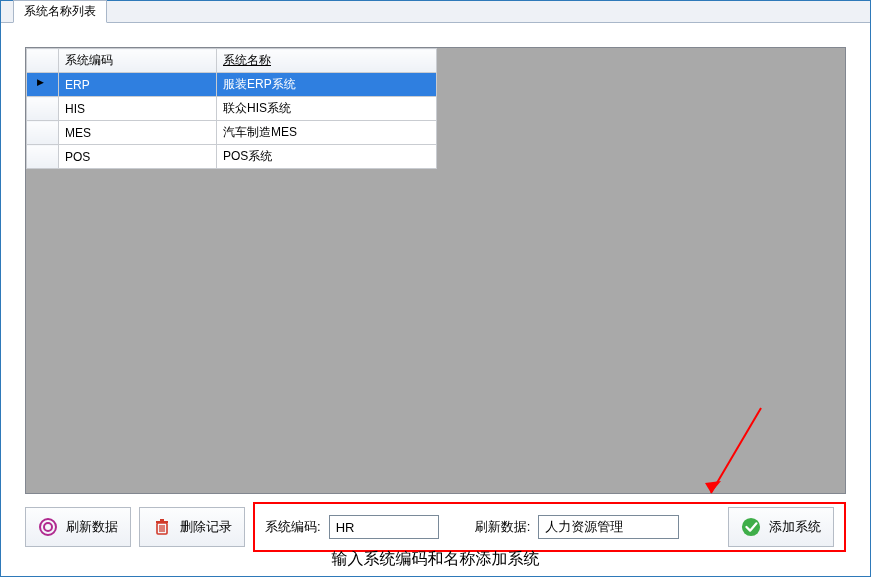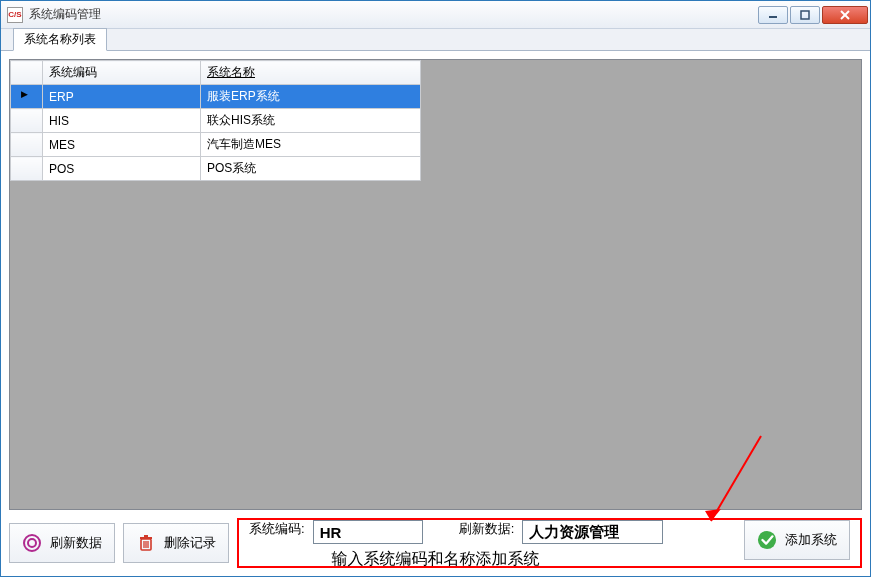--- a/index.html
+++ b/index.html
@@ -11,75 +11,53 @@
   .titlebar .app-icon { width: 16px; height: 16px; background: #fff; border: 1px solid #999; font-size: 8px; font-weight: bold; color: #c22; display: flex; align-items: center; justify-content: center; margin-right: 6px; }
   .titlebar .title { font-size: 12px; color: #333; flex: 1; }
   .winbtns { display: flex; gap: 2px; }
   .winbtn { width: 30px; height: 18px; border: 1px solid #8aa3c0; border-radius: 2px; background: linear-gradient(#f7fbff,#d8e6f5); display: flex; align-items: center; justify-content: center; }
   .winbtn.close { width: 46px; background: linear-gradient(#f08075,#d9482b); border-color: #a83a24; color: #fff; }
   .winbtn svg { display: block; }
 
   .tabstrip { height: 22px; display: flex; align-items: flex-end; padding-left: 12px; background: #eef1f6; border-bottom: 1px solid #a9b7c9; }
   .tab { background: #fff; border: 1px solid #a9b7c9; border-bottom: 1px solid #fff; padding: 2px 10px; font-size: 12px; margin-bottom: -1px; }
 
-  .content { flex: 1; background: #fff; padding: 8px; display: flex; flex-direction: column; position: relative; }
+  .content { flex: 1; background: #fff; padding: 24px; display: flex; flex-direction: column; position: relative; }
 
   .grid-wrap { flex: 1; background: #a9a9a9; border: 1px solid #828790; position: relative; overflow: hidden; }
   table.data { border-collapse: collapse; font-size: 12px; background: #fff; }
   table.data th, table.data td { border: 1px solid #c9ccd1; padding: 3px 6px; text-align: left; height: 22px; }
   table.data th { background: linear-gradient(#fcfdfe,#eef1f6); font-weight: normal; }
   .rowhead { width: 32px; background: linear-gradient(#fcfdfe,#eef1f6); border: 1px solid #c9ccd1; }
   .rowhead.sel { position: relative; }
   .rowhead.sel::after { content: "▶"; font-size: 9px; color: #000; position: absolute; left: 10px; top: 4px; }
   .col-code { width: 158px; }
   .col-name { width: 220px; text-decoration: underline; }
   tr.selected td { background: #2f7fe0; color: #fff; }
 
   .bottom-row { display: flex; align-items: center; gap: 8px; margin-top: 8px; border-radius: 13px; }
   .btn { height: 40px; border: 1px solid #b5bcc6; background: linear-gradient(#fcfdfe,#eef1f6); display: flex; align-items: center; padding: 0 12px; gap: 8px; font-size: 13px; cursor: default; }
   .btn .ic { width: 20px; height: 20px; display: flex; align-items: center; justify-content: center; }
 
-  .form-area { flex: 1; height: 50px; border: 2px solid #ff0000; display: flex; align-items: flex-start; padding: 0 10px; gap: 8px; position: relative; }
+  .form-area { flex: 1; height: 50px; border: 2px solid #ff0000; display: flex; align-items: center; padding: 0 10px; gap: 8px; position: relative; }
   .form-area label { font-size: 13px; }
-  .form-area input[type=text] { height: 24px; border: 1px solid #7a8a99; padding: 0 6px; font-size: 15px; font-weight: bold; }
+  .form-area input[type=text] { height: 24px; border: 1px solid #7a8a99; padding: 0 6px; font-size: 13px; }
   .inp-code { width: 110px; }
   .inp-name { width: 141px; }
 
   .caption { position: absolute; left: 0; right: 0; bottom: 6px; text-align: center; font-size: 16px; color: #000000; pointer-events: none; }
 
   
   .arrow { position: absolute; pointer-events: none; }
 </style>
 </head>
 <body>
 
 <div class="window">
 
-  <div class="titlebar">
-    <div class="app-icon">C/S</div>
-    <div class="title">系统编码管理</div>
-    <div class="winbtns">
-      <div class="winbtn">
-        <svg width="10" height="10">
-            <line x1="1" y1="7" x2="9" y2="7" stroke="#34506e" stroke-width="2"></line>
-          </svg>
-      </div>
-      <div class="winbtn">
-        <svg width="10" height="10">
-            <rect x="1" y="1" width="8" height="8" fill="none" stroke="#34506e" stroke-width="1.5"></rect>
-          </svg>
-      </div>
-      <div class="winbtn close">
-        <svg width="12" height="10">
-            <line x1="2" y1="1" x2="10" y2="9" stroke="#fff" stroke-width="2"></line>
-            <line x1="10" y1="1" x2="2" y2="9" stroke="#fff" stroke-width="2"></line>
-          </svg>
-      </div>
-    </div>
-  </div>
 
   <div class="tabstrip">
     <div class="tab">系统名称列表</div>
   </div>
 
   <div class="content">
 
     <div class="grid-wrap">
       <table class="data">
         <thead>

